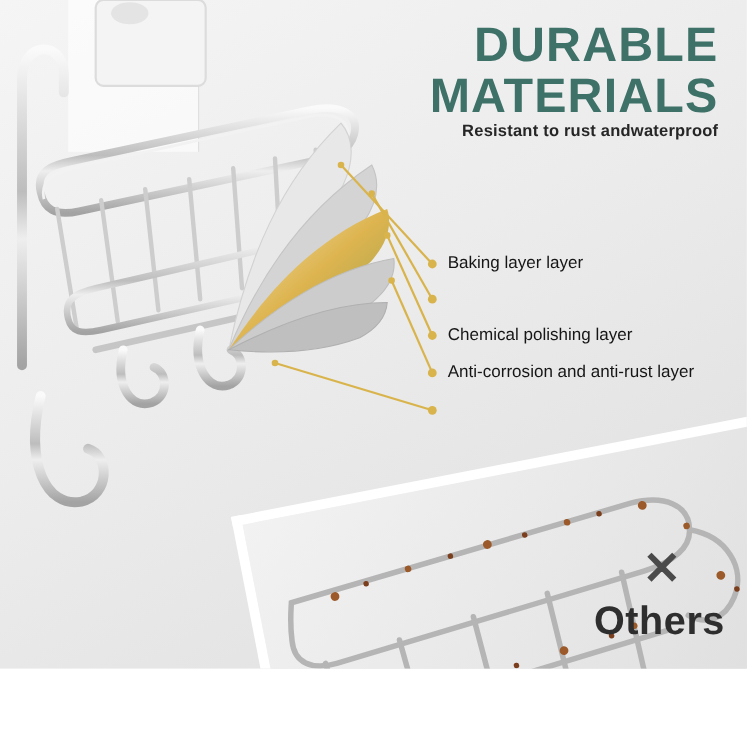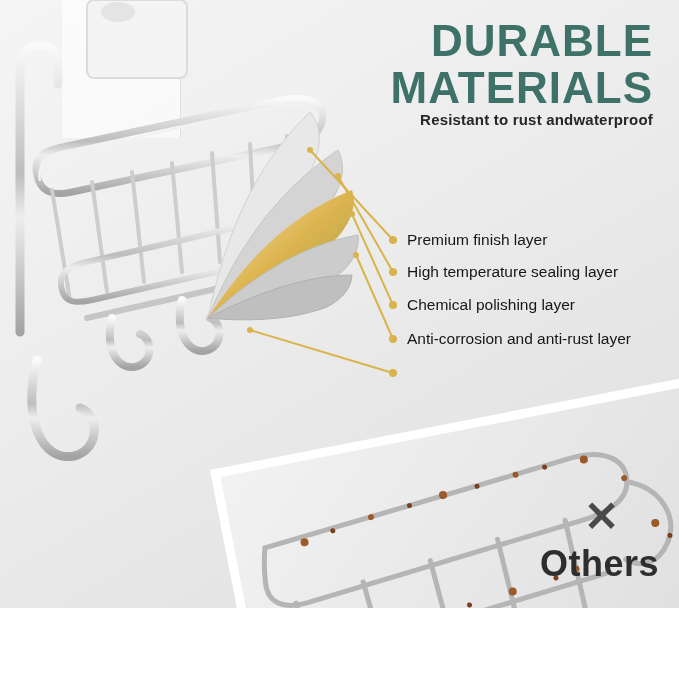--- a/index.html
+++ b/index.html
@@ -130,25 +130,24 @@
   </svg>
 
   <div class="header">
     <span class="title-line">DURABLE</span>
     <span class="title-line">MATERIALS</span>
     <div class="subtitle">Resistant to rust andwaterproof</div>
   </div>
 
   <div class="callout c1">
     <span class="dot"></span>
-    <span class="lbl">Premium finish layer</span>
+    <span class="lbl">Baking layer layer</span>
   </div>
   <div class="callout c2">
     <span class="dot"></span>
-    <span class="lbl">High temperature sealing layer</span>
   </div>
   <div class="callout c3">
     <span class="dot"></span>
     <span class="lbl">Chemical polishing layer</span>
   </div>
   <div class="callout c4">
     <span class="dot"></span>
     <span class="lbl">Anti-corrosion and anti-rust layer</span>
   </div>
   <div class="callout c5">

